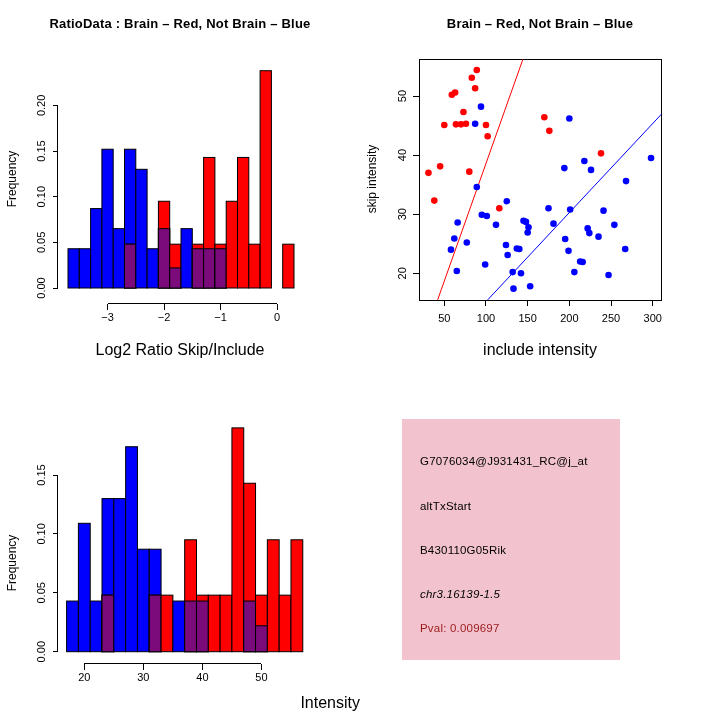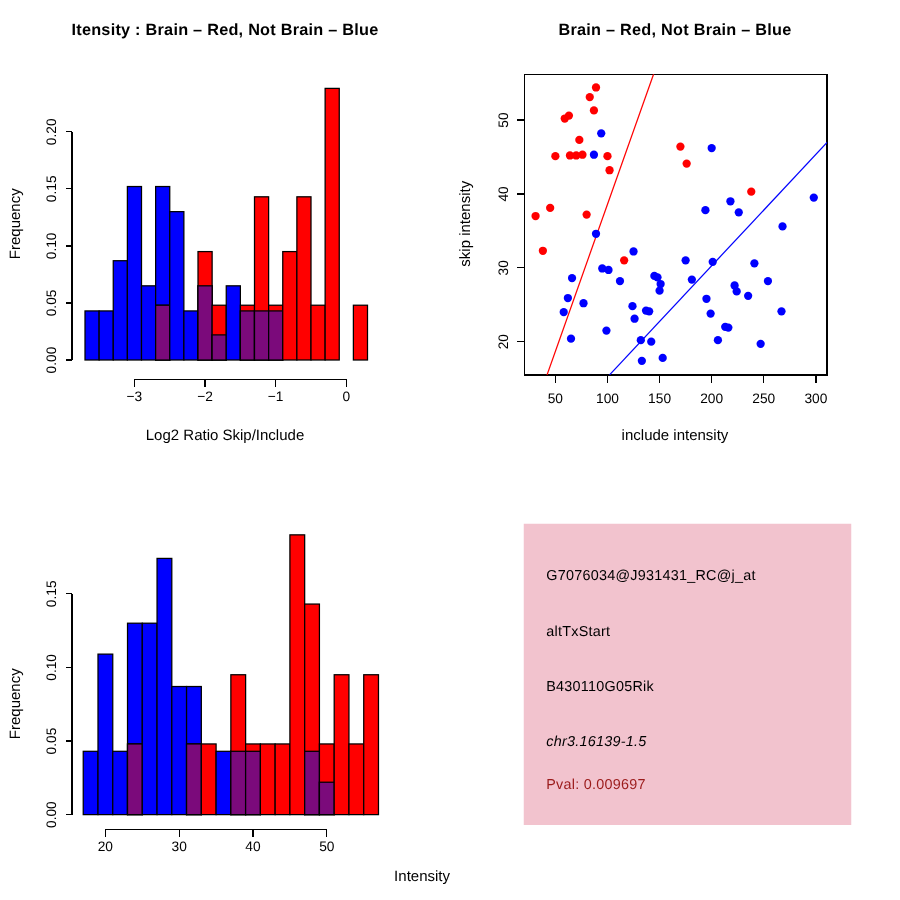--- a/index.html
+++ b/index.html
@@ -12,28 +12,28 @@
   .panel--tr{left:360px;top:0;}
   .panel--bl{left:0;top:360px;}
   .panel--br{left:360px;top:360px;}
   .chart-title{
     position:absolute;left:0;right:0;top:16px;text-align:center;
     font-weight:bold;font-size:13px;letter-spacing:.2px;white-space:nowrap;
   }
   .panel--bl .chart-title{top:20px;}
   .plot{position:absolute;left:0;top:0;}
   svg text{font-family:"Liberation Sans",sans-serif;fill:#000;font-size:11px;}
-  .xlab{position:absolute;left:0;right:0;top:341px;text-align:center;font-size:12px;}
+  .xlab{position:absolute;left:0;right:0;top:341px;text-align:center;font-size:16px;}
   .panel--bl .xlab{top:334px;text-align:right;}
   .ylab{
     position:absolute;left:-58px;top:172px;width:140px;height:14px;line-height:14px;
     text-align:center;transform:rotate(-90deg);font-size:12px;white-space:nowrap;
   }
   .panel--bl .ylab{top:196px;}
-  .info-box{position:absolute;left:59px;top:59px;width:262px;height:241px;}
+  .info-box{position:absolute;left:42px;top:59px;width:218px;height:241px;}
   .info-line{
     position:absolute;left:18px;font-size:11.5px;letter-spacing:.2px;white-space:nowrap;
   }
   .info-line--1{top:36px;}
   .info-line--2{top:81px;}
   .info-line--3{top:125px;text-align:center;}
   .info-line--4{top:169px;}
   .info-line--5{top:203px;}
 </style>
 </head>
@@ -92,21 +92,21 @@
           <rect x="214.9" y="248.74099999999999" width="11.300000000000011" height="39.259000000000015" fill="#0000FF"></rect>
           <rect x="214.9" y="244.176" width="11.300000000000011" height="43.82400000000001" fill="#FF0000"></rect>
           <rect x="214.9" y="248.74099999999999" width="11.300000000000011" height="39.259000000000015" fill="#7B0A7B"></rect>
           <rect x="226.20000000000002" y="201.265" width="11.299999999999983" height="86.73500000000001" fill="#FF0000"></rect>
           <rect x="237.5" y="157.441" width="11.300000000000011" height="130.559" fill="#FF0000"></rect>
           <rect x="248.8" y="244.176" width="11.300000000000011" height="43.82400000000001" fill="#FF0000"></rect>
           <rect x="260.1" y="70.70600000000002" width="11.299999999999955" height="217.29399999999998" fill="#FF0000"></rect>
           <rect x="282.70000000000005" y="244.176" width="11.299999999999955" height="43.82400000000001" fill="#FF0000"></rect>
         </g>
       </svg>
-    <div class="chart-title">Itensity : Brain – Red, Not Brain – Blue</div>
+    <div class="chart-title">RatioData : Brain – Red, Not Brain – Blue</div>
     <div class="ylab">Frequency</div>
     <div class="xlab">Log2 Ratio Skip/Include</div>
   </section>
 
   <section class="panel panel--tr">
     <svg class="plot" width="360" height="360">
         <defs>
           <clipPath id="scatter-clip">
             <rect x="59.3" y="59.3" width="242.4" height="240.7"></rect>
           </clipPath>

